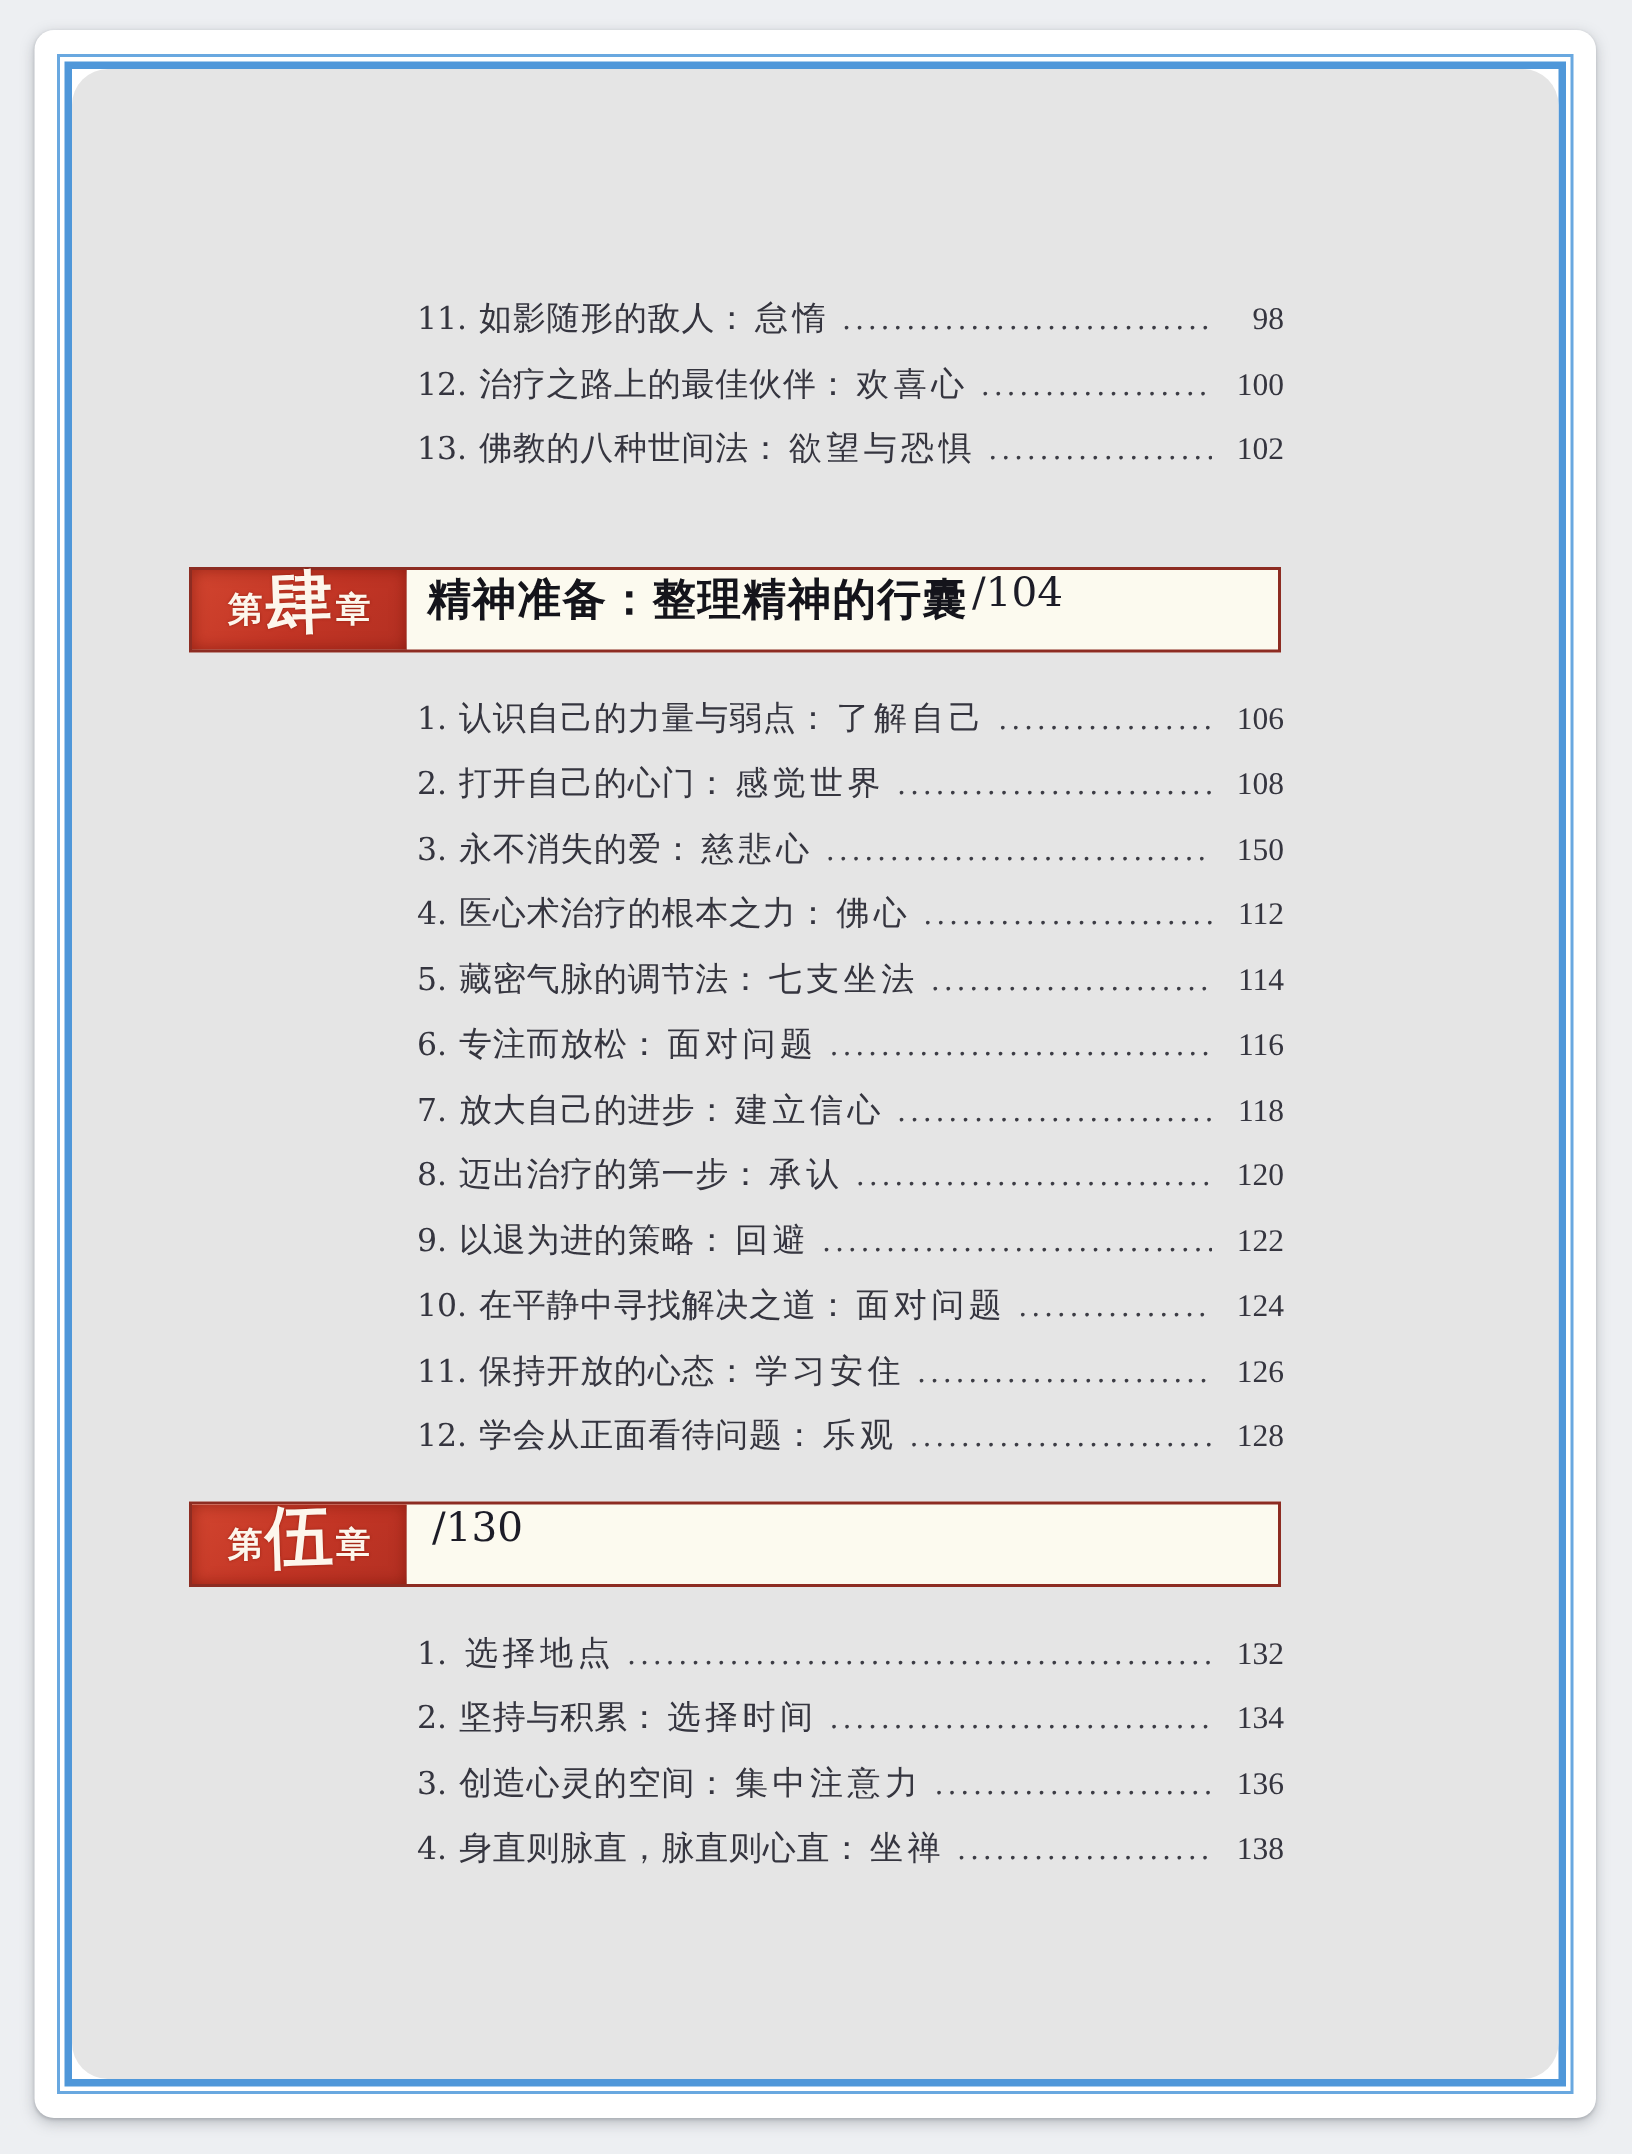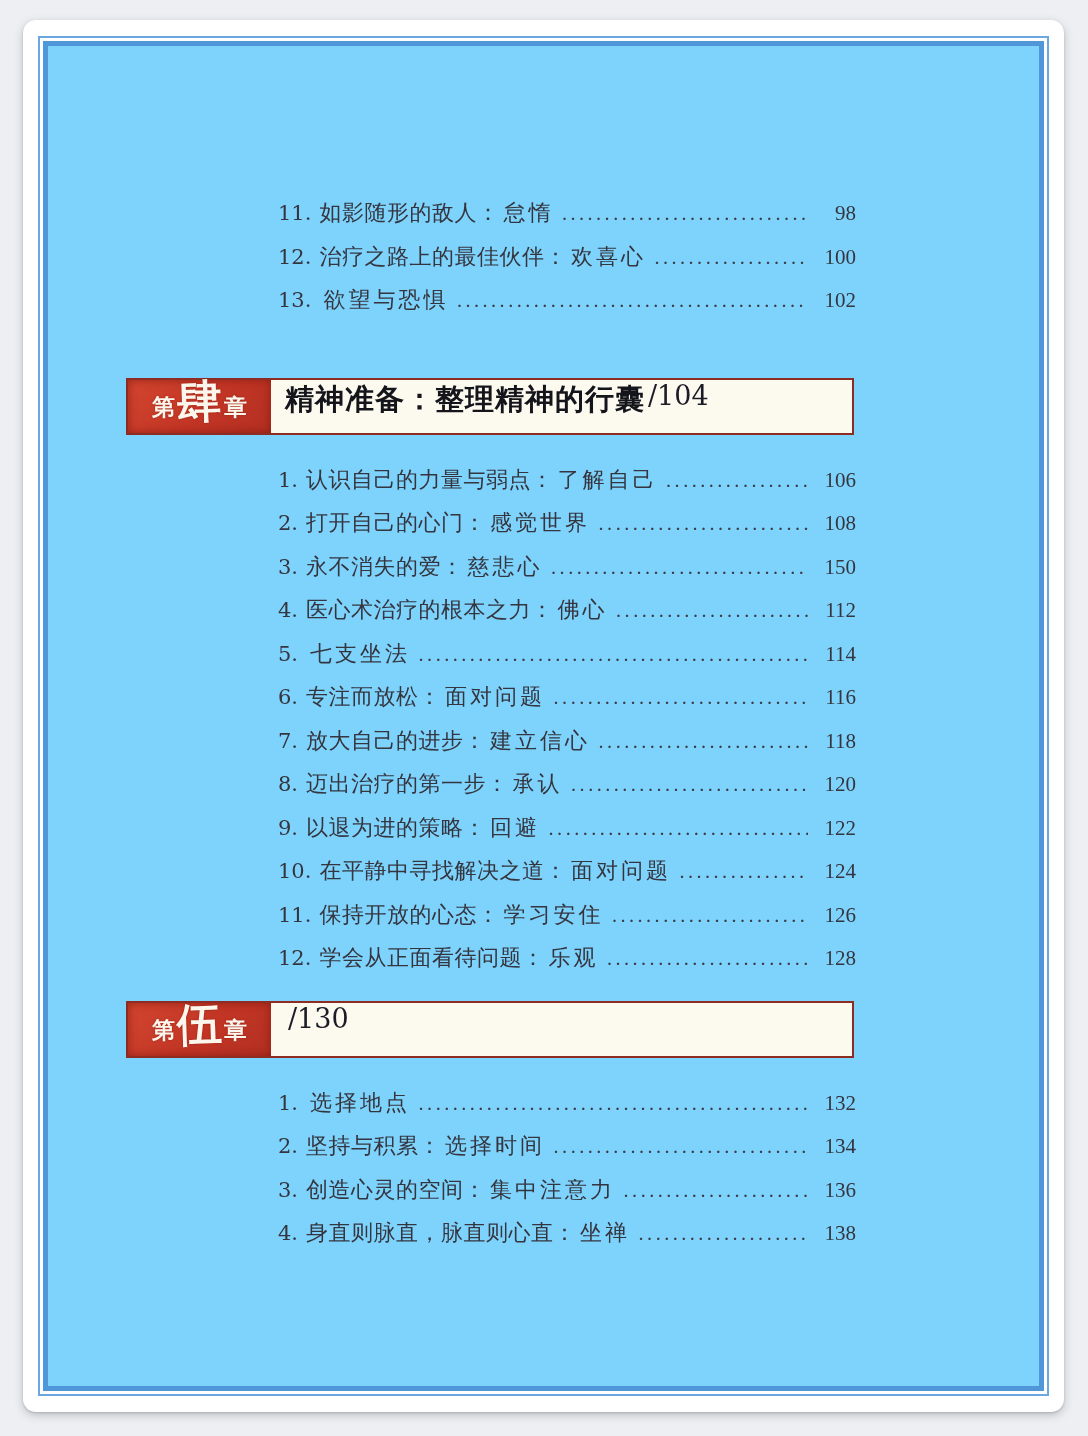--- a/index.html
+++ b/index.html
@@ -28,23 +28,24 @@
     border: 2px solid #69a8e0;
     padding: 3px;
   }
   .frame-inner {
     width: 100%; height: 100%;
     border: 5px solid #4f97d9;
   }
   .content {
     position: relative;
     width: 100%; height: 100%;
-    background: #7dd3fc;
+    background: #e5e5e5;
     overflow: hidden;
     color: #35353f;
+    border-radius: 24px;
   }
   .toc-items { width: 578px; }
   .leading-items { margin: 145px 0 0 230px; }
   .toc-row {
     display: flex;
     align-items: baseline;
     height: 43.5px;
     line-height: 43.5px;
     font-size: 22px;
     white-space: nowrap;
@@ -150,20 +151,21 @@
               </div>
               <div class="toc-row">
                 <span class="toc-num">12.</span>
                 <span class="toc-title">治疗之路上的最佳伙伴：</span>
                 <span class="toc-sub">欢喜心</span>
                 <span class="toc-dots">..........................................................................................</span>
                 <span class="toc-page">100</span>
               </div>
               <div class="toc-row">
                 <span class="toc-num">13.</span>
+                <span class="toc-title">佛教的八种世间法：</span>
                 <span class="toc-sub">欲望与恐惧</span>
                 <span class="toc-dots">..........................................................................................</span>
                 <span class="toc-page">102</span>
               </div>
             </div>
 
           <section class="chapter-section first">
             <header class="chapter-header">
               <div class="chapter-badge">
                 <span class="badge-pre">第</span>
@@ -199,20 +201,21 @@
                 </div>
                 <div class="toc-row">
                   <span class="toc-num">4.</span>
                   <span class="toc-title">医心术治疗的根本之力：</span>
                   <span class="toc-sub">佛心</span>
                   <span class="toc-dots">..........................................................................................</span>
                   <span class="toc-page">112</span>
                 </div>
                 <div class="toc-row">
                   <span class="toc-num">5.</span>
+                  <span class="toc-title">藏密气脉的调节法：</span>
                   <span class="toc-sub">七支坐法</span>
                   <span class="toc-dots">..........................................................................................</span>
                   <span class="toc-page">114</span>
                 </div>
                 <div class="toc-row">
                   <span class="toc-num">6.</span>
                   <span class="toc-title">专注而放松：</span>
                   <span class="toc-sub">面对问题</span>
                   <span class="toc-dots">..........................................................................................</span>
                   <span class="toc-page">116</span>

